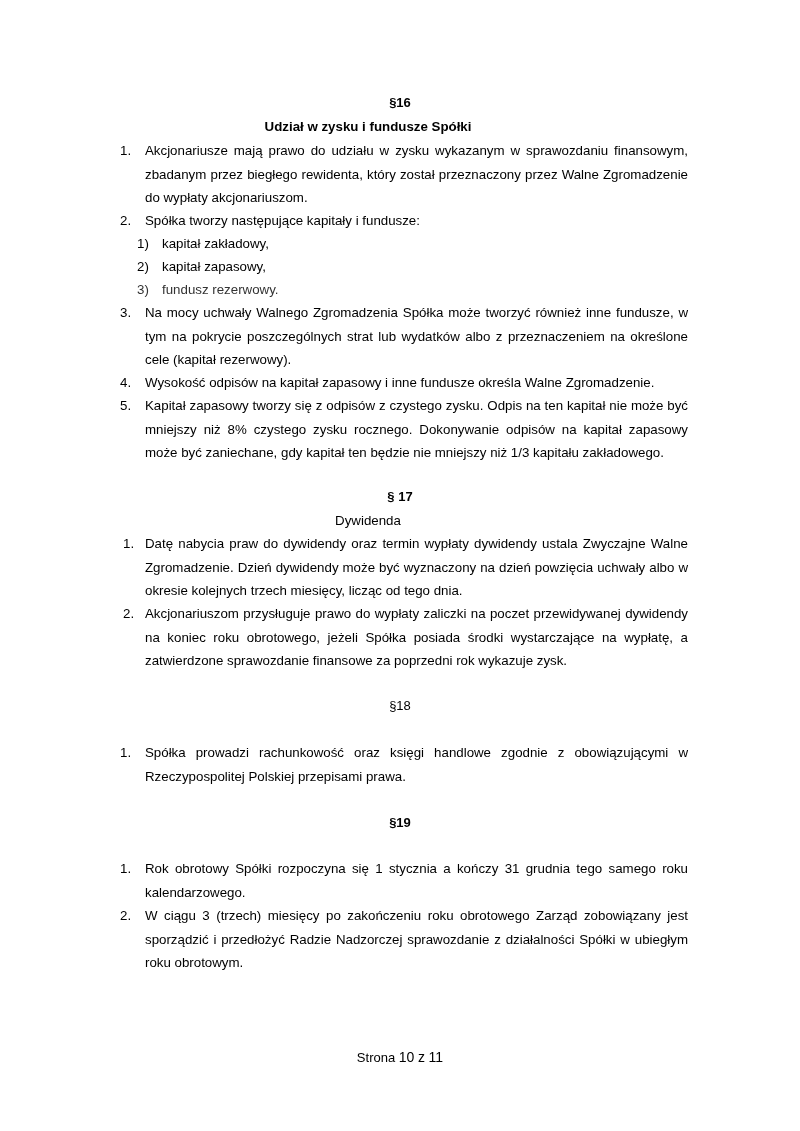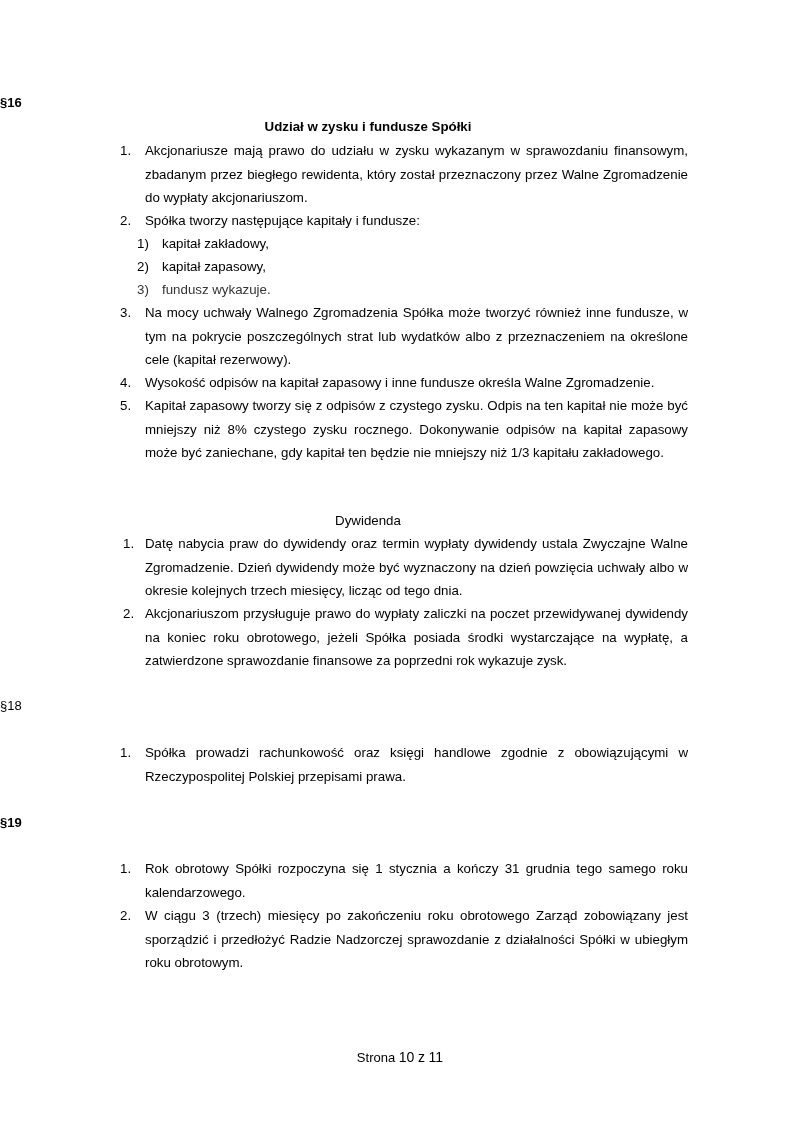--- a/index.html
+++ b/index.html
@@ -1,19 +1,19 @@
 <!DOCTYPE html>
 <html><head>
   <meta charset="utf-8">
   <style>
     html, body { margin: 0; padding: 0; background: #ffffff; }
     body { width: 800px; height: 1131px; position: relative; overflow: hidden;
       font-family: "Liberation Sans", sans-serif; color: #000; font-size: 13.3px; }
     .page { position: absolute; left: 0; top: 0; width: 800px; height: 1131px; }
-    .sec-num { position: absolute; left: 0; width: 800px; text-align: left; font-weight: bold; font-size: 13px; }
+    .sec-num { position: absolute; left: 0; width: 800px; text-align: center; font-weight: bold; font-size: 13px; }
     .sec-title { position: absolute; left: 0; width: 736px; text-align: center; font-weight: bold; font-size: 13.3px; }
     .item { position: absolute; left: 145px; width: 543px; line-height: 23.5px; text-align: justify; }
     .item .num { position: absolute; left: -25px; top: 0; }
     .item.sub { left: 162px; width: 526px; }
     .item.sub .num { left: -25px; }
     .gray { color: #333; }
     .footer { position: absolute; top: 1049px; left: 0; width: 800px; text-align: center; font-size: 13px; }
     .footer b { font-weight: normal; font-size: 14px; }
   </style>
 </head>
@@ -35,35 +35,36 @@
   <div class="item sub" style="top:232px">
     <span class="num">1)</span>
     <span>kapitał zakładowy,</span>
   </div>
   <div class="item sub" style="top:255px">
     <span class="num">2)</span>
     <span>kapitał zapasowy,</span>
   </div>
   <div class="item sub gray" style="top:278px">
     <span class="num">3)</span>
-    <span>fundusz wykazuje.</span>
+    <span>fundusz rezerwowy.</span>
   </div>
   <div class="item" style="top:301px">
     <span class="num">3.</span>
     <span>Na mocy uchwały Walnego Zgromadzenia Spółka może tworzyć również inne fundusze, w tym na pokrycie poszczególnych strat lub wydatków albo z przeznaczeniem na określone cele (kapitał rezerwowy).</span>
   </div>
   <div class="item" style="top:371px">
     <span class="num">4.</span>
     <span>Wysokość odpisów na kapitał zapasowy i inne fundusze określa Walne Zgromadzenie.</span>
   </div>
   <div class="item" style="top:394px">
     <span class="num">5.</span>
     <span>Kapitał zapasowy tworzy się z odpisów z czystego zysku. Odpis na ten kapitał nie może być mniejszy niż 8% czystego zysku rocznego. Dokonywanie odpisów na kapitał zapasowy może być zaniechane, gdy kapitał ten będzie nie mniejszy niż 1/3 kapitału zakładowego.</span>
   </div>
 
+  <div class="sec-num" style="top:489px">§ 17</div>
   <div class="sec-title" style="top:513px; font-weight:normal">Dywidenda</div>
 
   <div class="item" style="top:532px">
     <span class="num" style="left:-22px">1.</span>
     <span>Datę nabycia praw do dywidendy oraz termin wypłaty dywidendy ustala Zwyczajne Walne Zgromadzenie. Dzień dywidendy może być wyznaczony na dzień powzięcia uchwały albo w okresie kolejnych trzech miesięcy, licząc od tego dnia.</span>
   </div>
   <div class="item" style="top:602px">
     <span class="num" style="left:-22px">2.</span>
     <span>Akcjonariuszom przysługuje prawo do wypłaty zaliczki na poczet przewidywanej dywidendy na koniec roku obrotowego, jeżeli Spółka posiada środki wystarczające na wypłatę, a zatwierdzone sprawozdanie finansowe za poprzedni rok wykazuje zysk.</span>
   </div>

